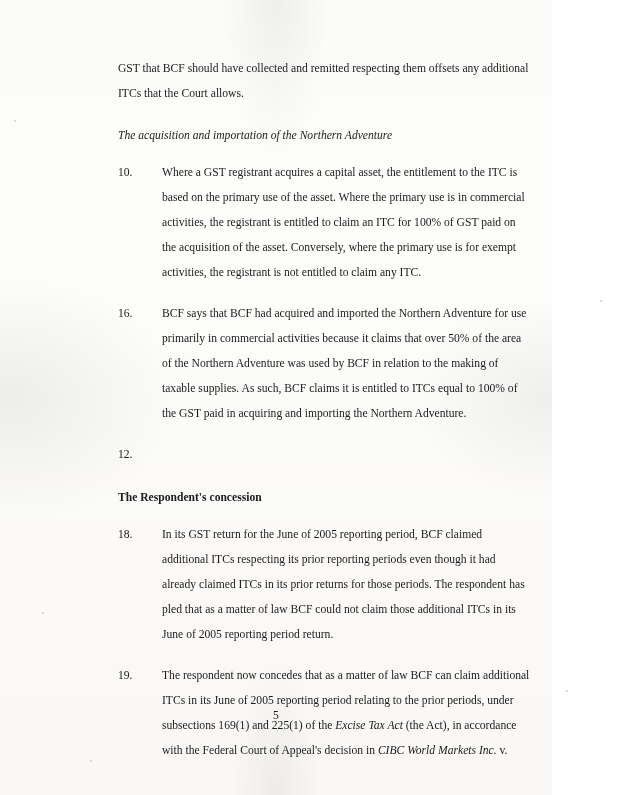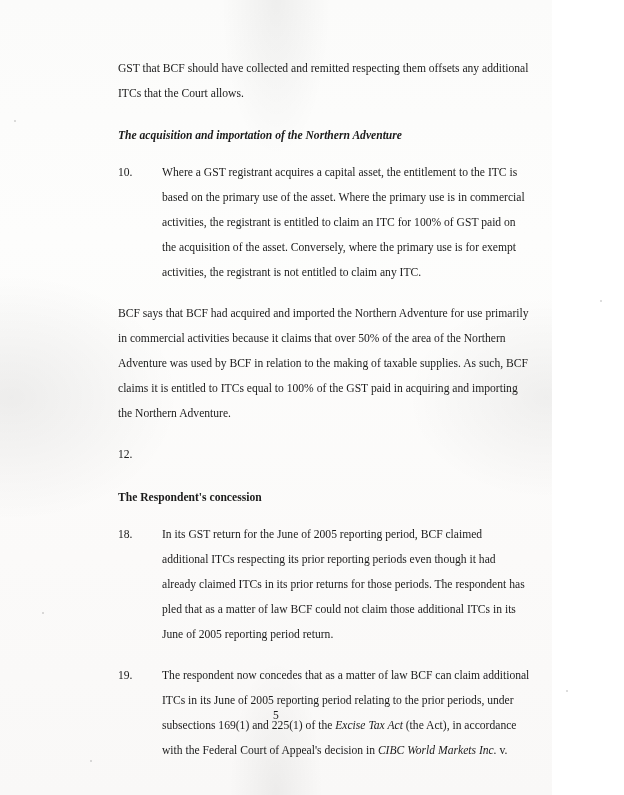--- a/index.html
+++ b/index.html
@@ -51,21 +51,21 @@
   .block {
     margin-bottom: 17px;
   }
   .heading {
     font-size: 11.6px;
     line-height: 25px;
     margin: 0 0 12px 0;
   }
   .heading.italic {
     font-style: italic;
-    font-weight: bold;
+    font-weight: normal;
   }
   .heading.bold {
     font-weight: bold;
   }
   .numbered {
     display: flex;
     margin-bottom: 16px;
   }
   .num {
     width: 44px;
@@ -112,20 +112,21 @@
     </div>
 
     <div class="heading italic">The acquisition and importation of the Northern Adventure</div>
 
     <div class="numbered">
       <div class="num">10.</div>
       <p class="para-text">Where a GST registrant acquires a capital asset, the entitlement to the ITC is based on the primary use of the asset.  Where the primary use is in commercial activities, the registrant is entitled to claim an ITC for 100% of GST paid on the acquisition of the asset.  Conversely, where the primary use is for exempt activities, the registrant is not entitled to claim any ITC.</p>
     </div>
 
     <div class="numbered">
+      <div class="num">16.</div>
       <p class="para-text">BCF says that BCF had acquired and imported the Northern Adventure for use primarily in commercial activities because it claims that over 50% of the area of the Northern Adventure was used by BCF in relation to the making of taxable supplies.  As such, BCF claims it is entitled to ITCs equal to 100% of the GST paid in acquiring and importing the Northern Adventure.</p>
     </div>
 
     <div class="numbered">
       <div class="num">12.</div>
     </div>
 
     <div class="heading bold" style="margin-top:18px;">The Respondent's concession</div>
 
     <div class="numbered">

